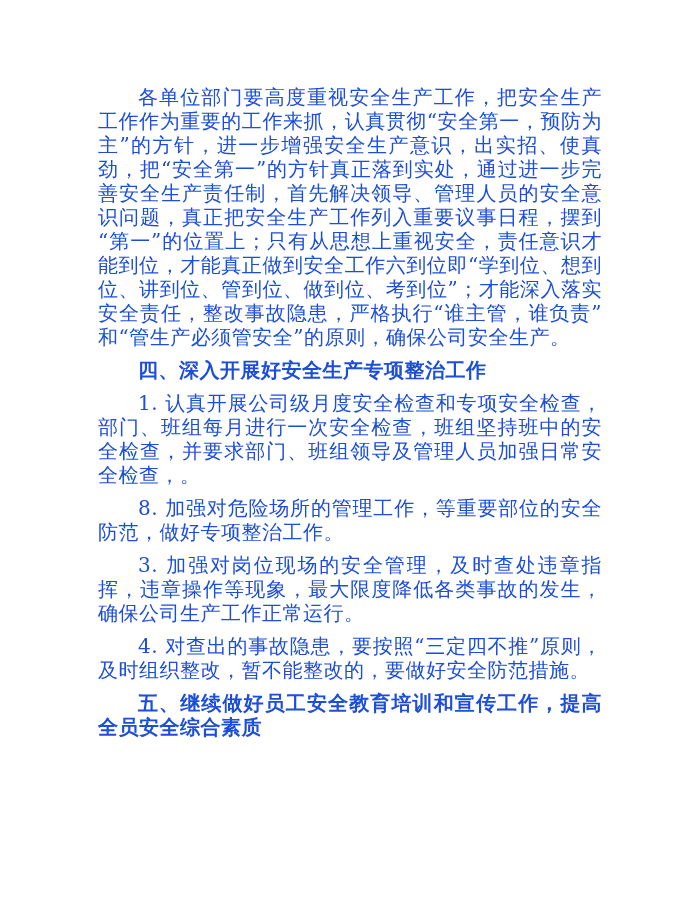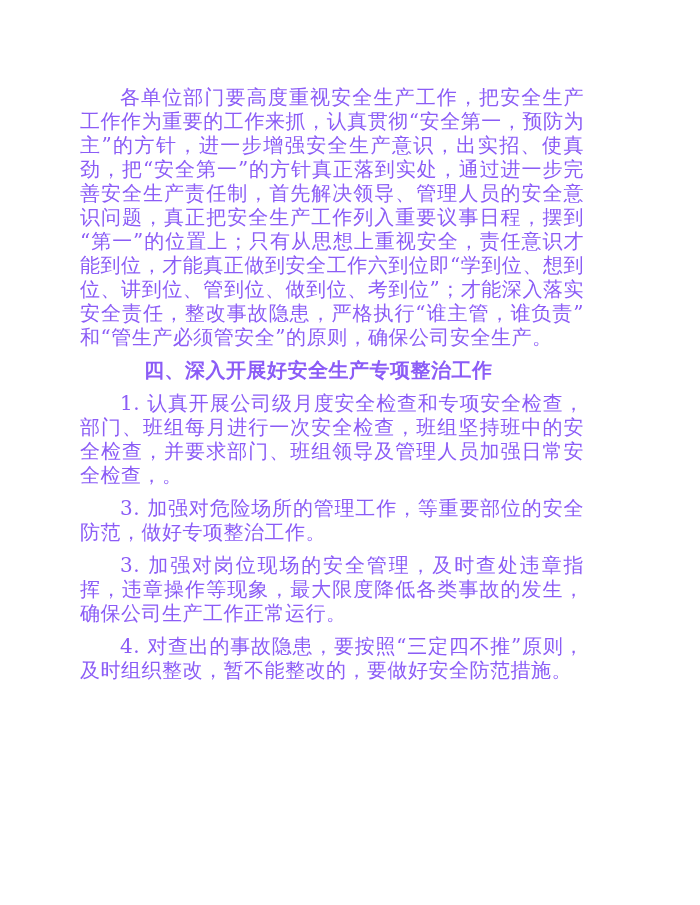--- a/index.html
+++ b/index.html
@@ -9,50 +9,50 @@
   body {
     width: 700px;
     height: 905px;
     background: #ffffff;
     position: relative;
     overflow: hidden;
     font-family: "DejaVu Serif", "Liberation Serif", serif;
   }
   .doc-page {
     position: absolute;
-    left: 80px;
+    left: 98px;
     top: 76px;
     width: 504px;
-    color: #8b5cf6;
+    color: #1d4ed8;
   }
   .doc-page p {
     margin: 9px 0;
     font-size: 20px;
     line-height: 24px;
     text-align: justify;
     text-justify: inter-ideograph;
     text-indent: 2em;
     letter-spacing: 0.5px;
     word-break: break-all;
   }
   .doc-page p.heading {
     font-weight: bold;
-    margin-left: 24px;
   }
 </style>
 </head>
 <body>
 
 <div class="doc-page">
   <p class="body">各单位部门要高度重视安全生产工作，把安全生产工作作为重要的工作来抓，认真贯彻“安全第一，预防为主”的方针，进一步增强安全生产意识，出实招、使真劲，把“安全第一”的方针真正落到实处，通过进一步完善安全生产责任制，首先解决领导、管理人员的安全意识问题，真正把安全生产工作列入重要议事日程，摆到“第一”的位置上；只有从思想上重视安全，责任意识才能到位，才能真正做到安全工作六到位即“学到位、想到位、讲到位、管到位、做到位、考到位”；才能深入落实安全责任，整改事故隐患，严格执行“谁主管，谁负责”和“管生产必须管安全”的原则，确保公司安全生产。</p>
 
   <p class="heading">四、深入开展好安全生产专项整治工作</p>
 
 
   <p class="body">1. 认真开展公司级月度安全检查和专项安全检查，部门、班组每月进行一次安全检查，班组坚持班中的安全检查，并要求部门、班组领导及管理人员加强日常安全检查，。</p>
 
-  <p class="body">3. 加强对危险场所的管理工作，等重要部位的安全防范，做好专项整治工作。</p>
+  <p class="body">8. 加强对危险场所的管理工作，等重要部位的安全防范，做好专项整治工作。</p>
 
   <p class="body">3. 加强对岗位现场的安全管理，及时查处违章指挥，违章操作等现象，最大限度降低各类事故的发生，确保公司生产工作正常运行。</p>
 
   <p class="body">4. 对查出的事故隐患，要按照“三定四不推”原则，及时组织整改，暂不能整改的，要做好安全防范措施。</p>
 
+  <p class="heading">五、继续做好员工安全教育培训和宣传工作，提高全员安全综合素质</p>
 </div>
 
 </body></html>

